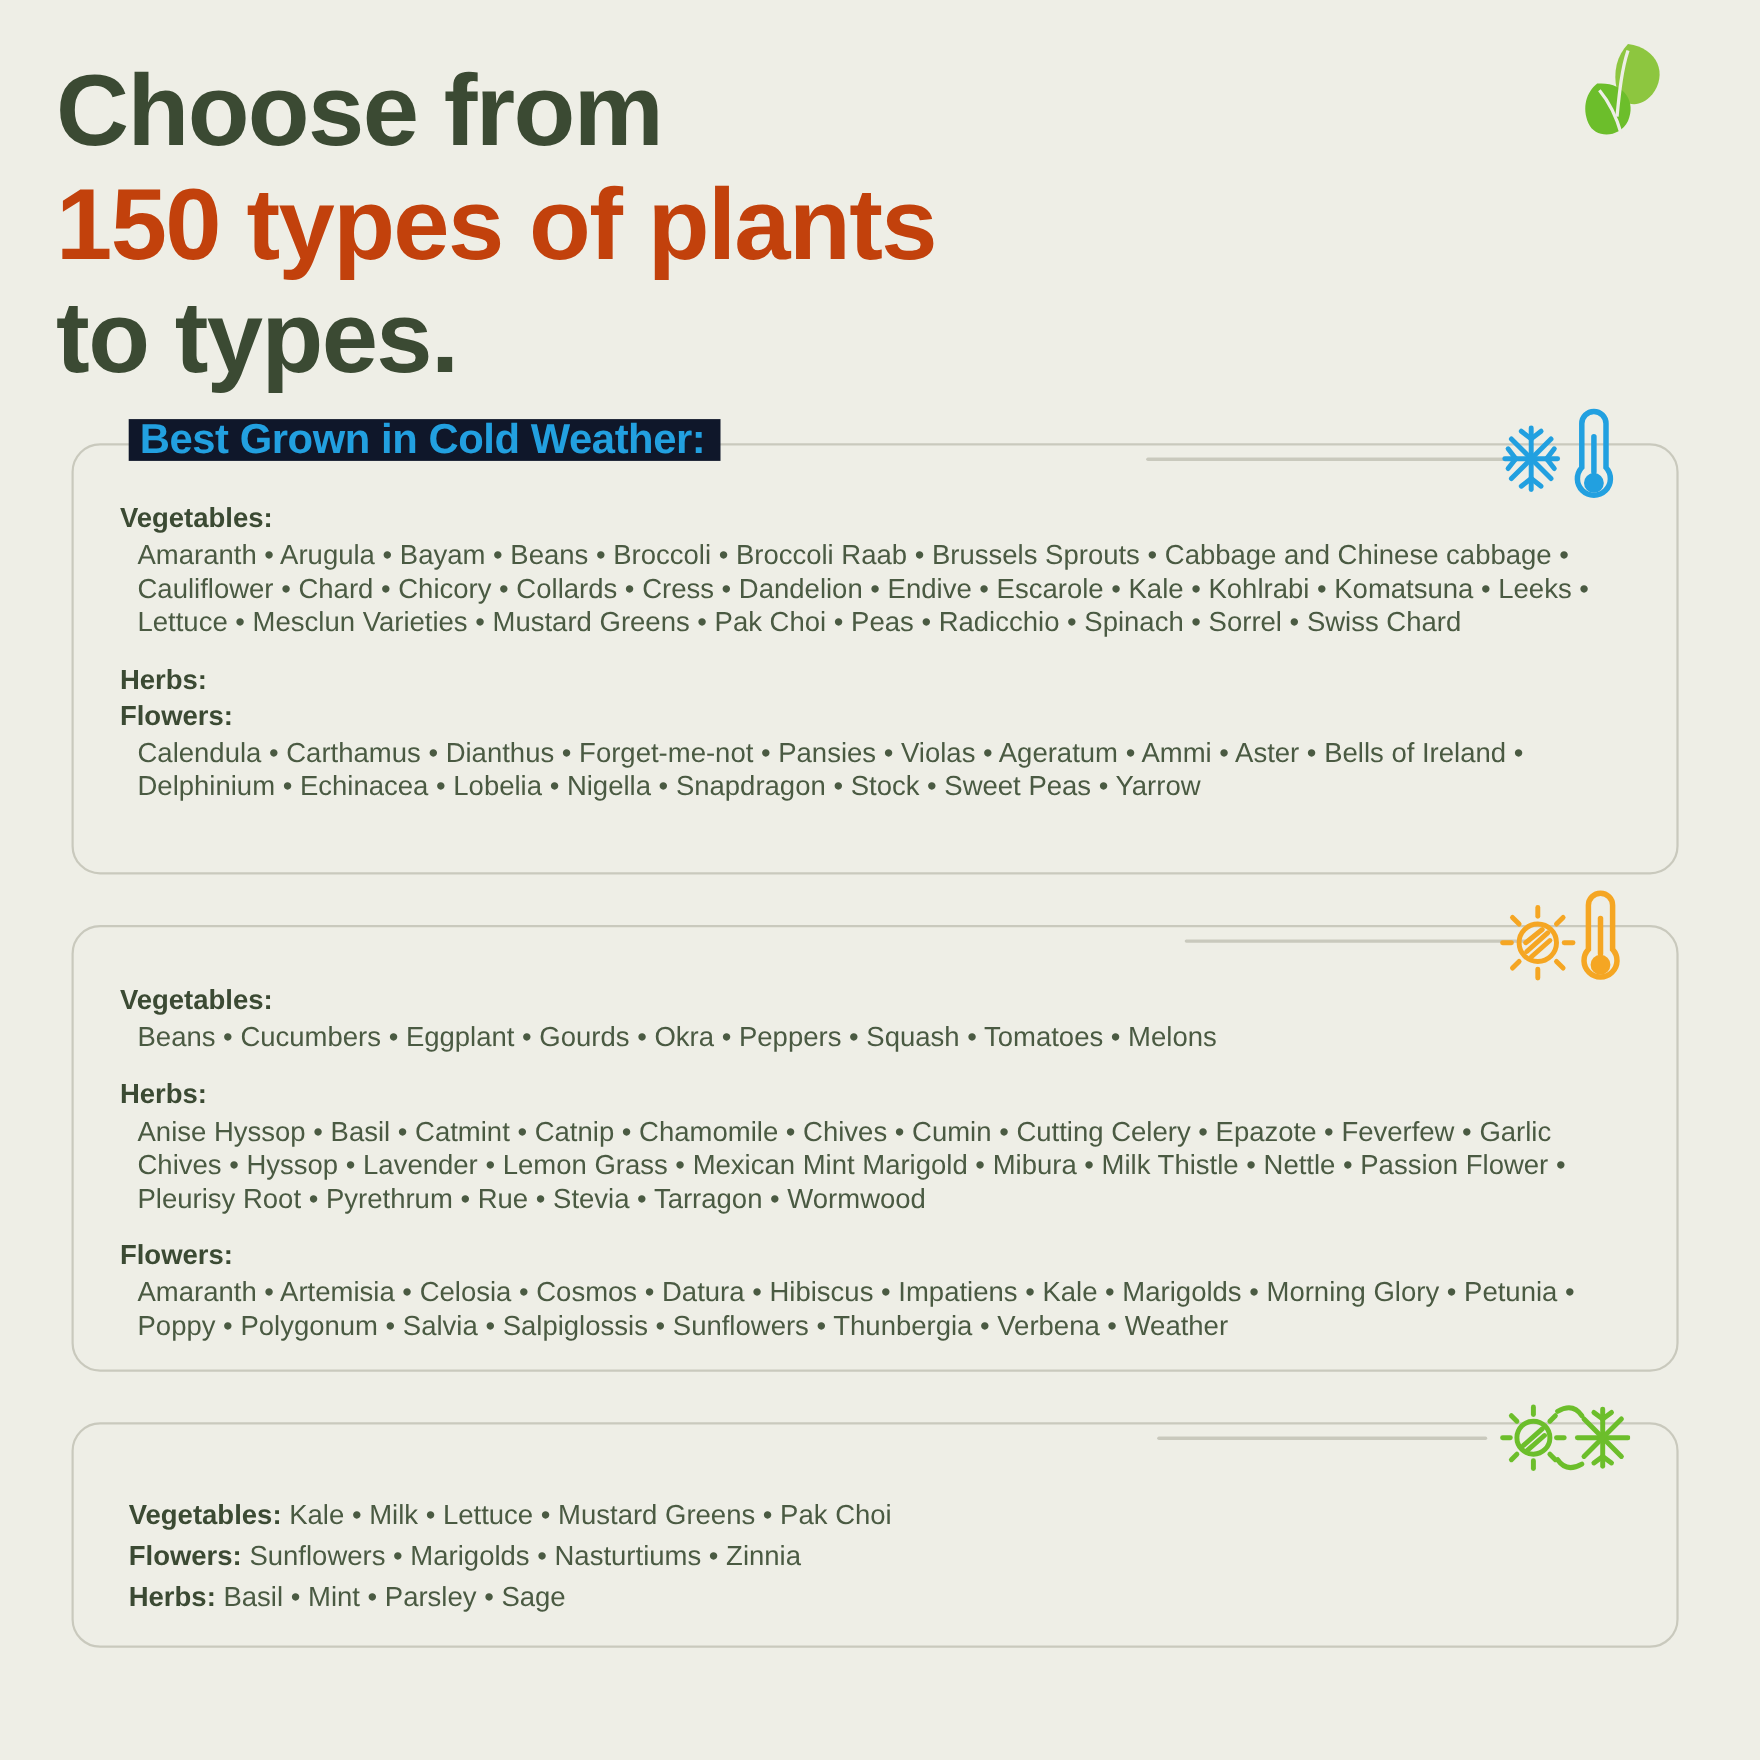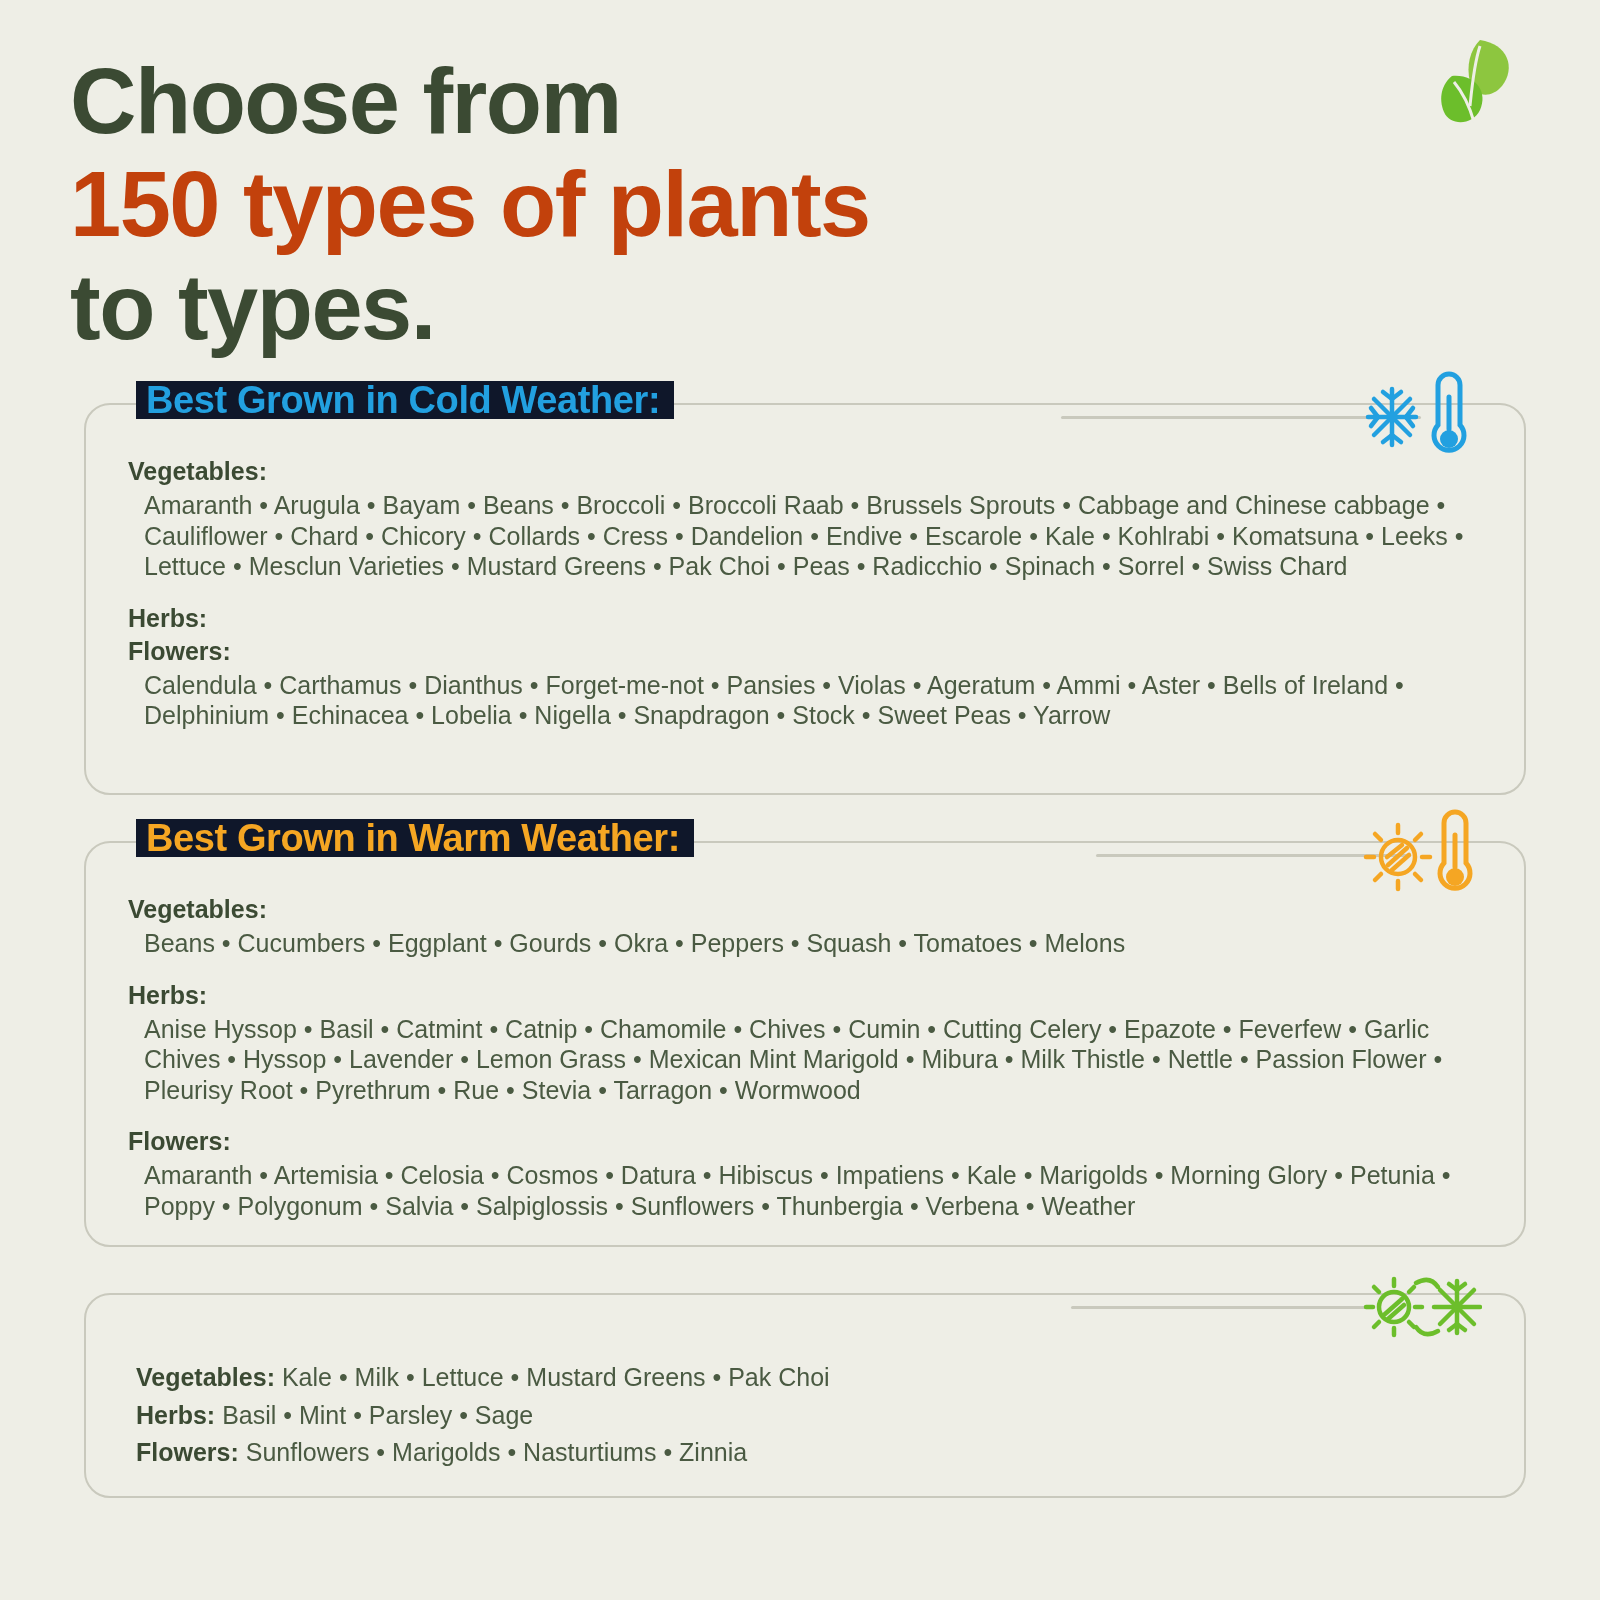--- a/index.html
+++ b/index.html
@@ -13,21 +13,21 @@
     font-family: "Liberation Sans", sans-serif;
     color: #3b4a33;
     overflow: hidden;
   }
 
   .page {
     position: relative;
     width: 1600px;
     height: 1304px;
     box-sizing: border-box;
-    padding: 44px 60px 0 70px;
+    padding: 44px 60px 0 51px;
   }
 
   
   .headline {
     font-size: 92px;
     line-height: 1.12;
     font-weight: 800;
     letter-spacing: -1.5px;
     color: #3b4a33;
     margin: 0;
@@ -207,23 +207,20 @@
         <div class="cat">Herbs:</div>
       </div>
       <div class="block">
         <div class="cat">Flowers:</div>
         <div class="list">Calendula • Carthamus • Dianthus • Forget-me-not • Pansies • Violas • Ageratum • Ammi • Aster • Bells of Ireland • Delphinium • Echinacea • Lobelia • Nigella • Snapdragon • Stock • Sweet Peas • Yarrow</div>
       </div>
     </div>
   </div>
 
   <div class="section" id="section-warm">
-    <div class="sec-head">
-      <span class="sec-title">Best Grown in Warm Weather:</span>
-    </div>
     <div class="head-rule" id="rule-warm"></div>
 
     <div class="sec-icon">
       <svg viewBox="0 0 120 96" width="120" height="96" aria-hidden="true">
         <g stroke="#f5a623" stroke-width="4.5" stroke-linecap="round" fill="none">
           <circle cx="36" cy="52" r="17"></circle>
           <line x1="36" y1="20" x2="36" y2="28"></line>
           <line x1="36" y1="76" x2="36" y2="84"></line>
           <line x1="4" y1="52" x2="12" y2="52"></line>
           <line x1="60" y1="52" x2="68" y2="52"></line>
@@ -291,23 +288,23 @@
         </g>
       </svg>
     </div>
 
     <div class="body">
       <p class="inline-row">
         <span class="cat-inline">Vegetables: </span>
         <span>Kale • Milk • Lettuce • Mustard Greens • Pak Choi</span>
       </p>
       <p class="inline-row">
+        <span class="cat-inline">Flowers: </span>
+        <span>Sunflowers • Marigolds • Nasturtiums • Zinnia</span>
+      </p>
+      <p class="inline-row">
         <span class="cat-inline">Herbs: </span>
         <span>Basil • Mint • Parsley • Sage</span>
       </p>
-      <p class="inline-row">
-        <span class="cat-inline">Flowers: </span>
-        <span>Sunflowers • Marigolds • Nasturtiums • Zinnia</span>
-      </p>
     </div>
   </div>
 
 </div>
 
 </body></html>

